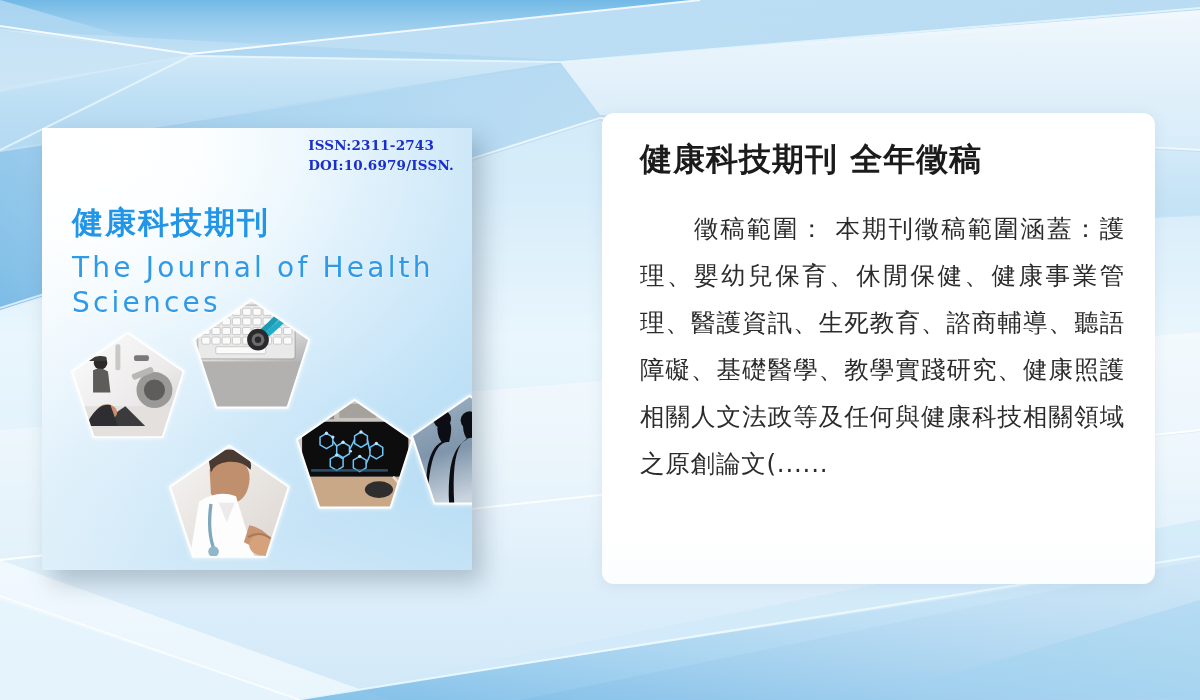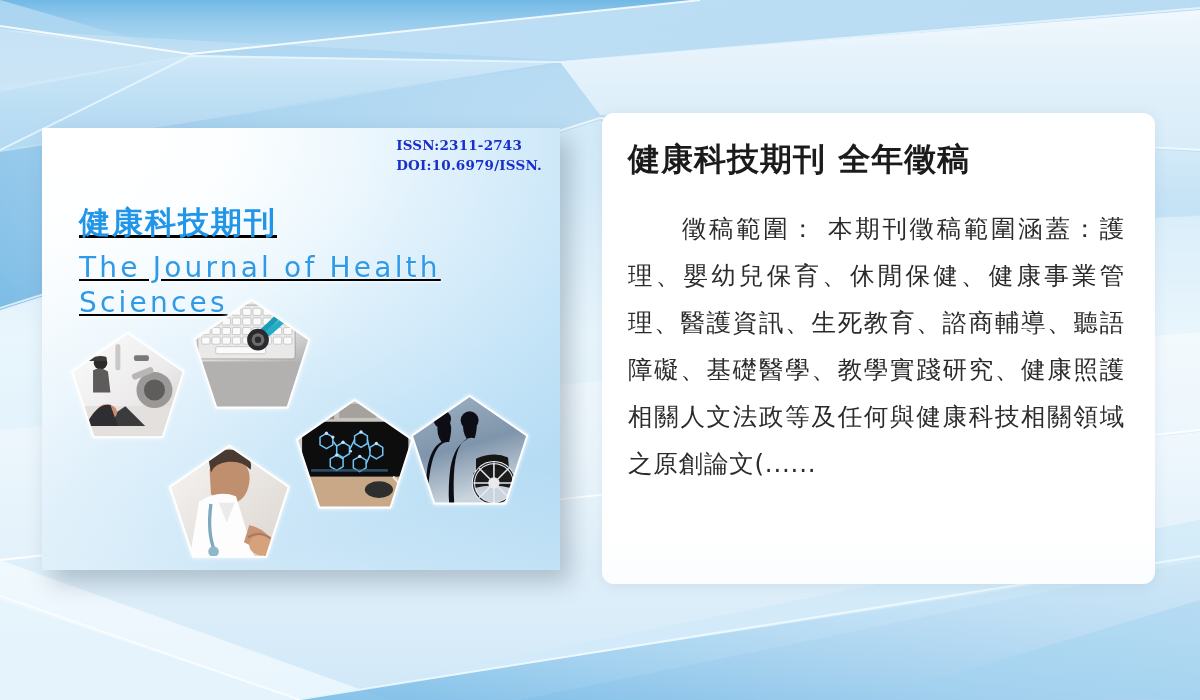--- a/index.html
+++ b/index.html
@@ -25,21 +25,21 @@
     position: absolute; inset: 0;
     background:
       linear-gradient(180deg, #a9d4f0 0%, #c5e2f5 28%, #eaf5fc 48%, #dff0fa 62%, #cfe7f7 80%, #c2e0f5 100%);
   }
   .bg-svg { position: absolute; inset: 0; width: 1200px; height: 700px; }
 
   
   .cover-wrap {
     position: absolute;
     left: 42px; top: 128px;
-    width: 518px; height: 442px;
+    width: 430px; height: 442px;
     box-shadow: 10px 12px 22px rgba(60,80,100,0.30);
   }
   .cover {
     position: relative;
     width: 100%; height: 100%;
     overflow: hidden;
     background:
       radial-gradient(125% 95% at 12% 4%, #ffffff 0%, #fbfeff 18%, #eaf6fd 40%, #d6ecfa 62%, #c3e3f7 82%, #b6dcf4 100%);
   }
   .cover-sheen {
@@ -57,21 +57,21 @@
     font-family: "DejaVu Serif", "Liberation Serif", serif;
     font-weight: 700;
     font-size: 13.5px;
     line-height: 1.45;
     color: #1a2ecb;
     letter-spacing: 0.2px;
   }
 
   .cover-titles {
     position: absolute;
-    left: 37px; top: 75px; text-decoration: underline;
+    left: 30px; top: 75px;
   }
   .cover-title-cn {
     font-size: 31px;
     font-weight: 700;
     color: #2196e8;
     letter-spacing: 2px;
     line-height: 1.25;
     text-shadow: 0 1px 2px rgba(255,255,255,0.9);
   }
   .cover-title-en {
@@ -87,21 +87,21 @@
   .collage { position: absolute; left: 0; top: 0; width: 518px; height: 442px; }
 
   
   .panel {
     position: absolute;
     left: 602px; top: 113px;
     width: 553px; height: 471px;
     background: linear-gradient(180deg, #ffffff 0%, #ffffff 88%, #fbfdfe 100%);
     border-radius: 12px;
     box-shadow: 0 2px 14px rgba(70,100,130,0.10);
-    padding: 26px 30px 0 26px;
+    padding: 26px 30px 0 38px;
   }
   .panel-title {
     font-size: 32px;
     font-weight: 700;
     color: #1b1b1b;
     letter-spacing: 1px;
     line-height: 1.25;
   }
   .panel-byline {
     margin-top: 28px;

